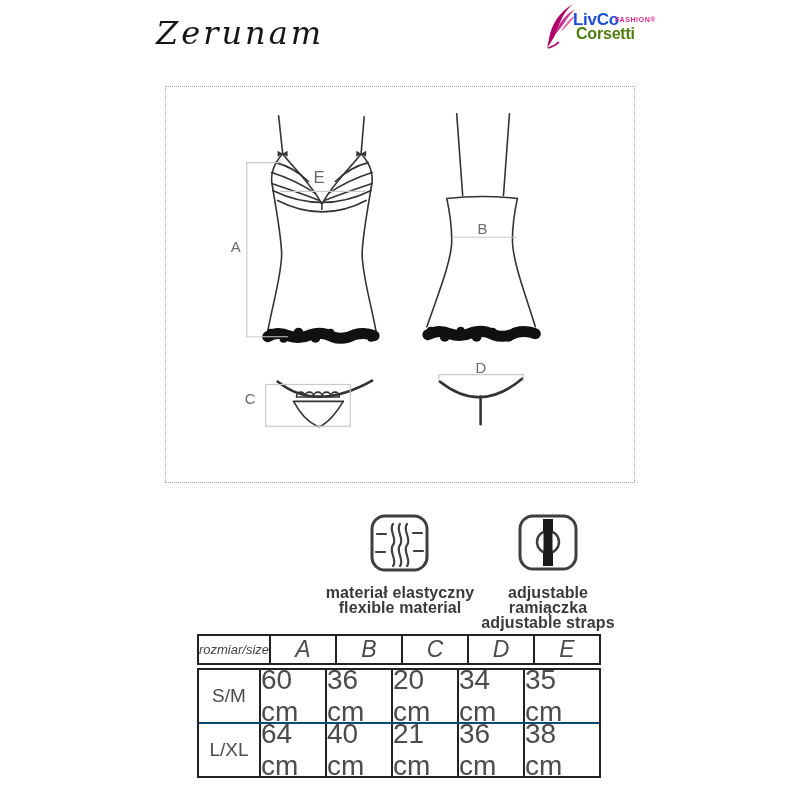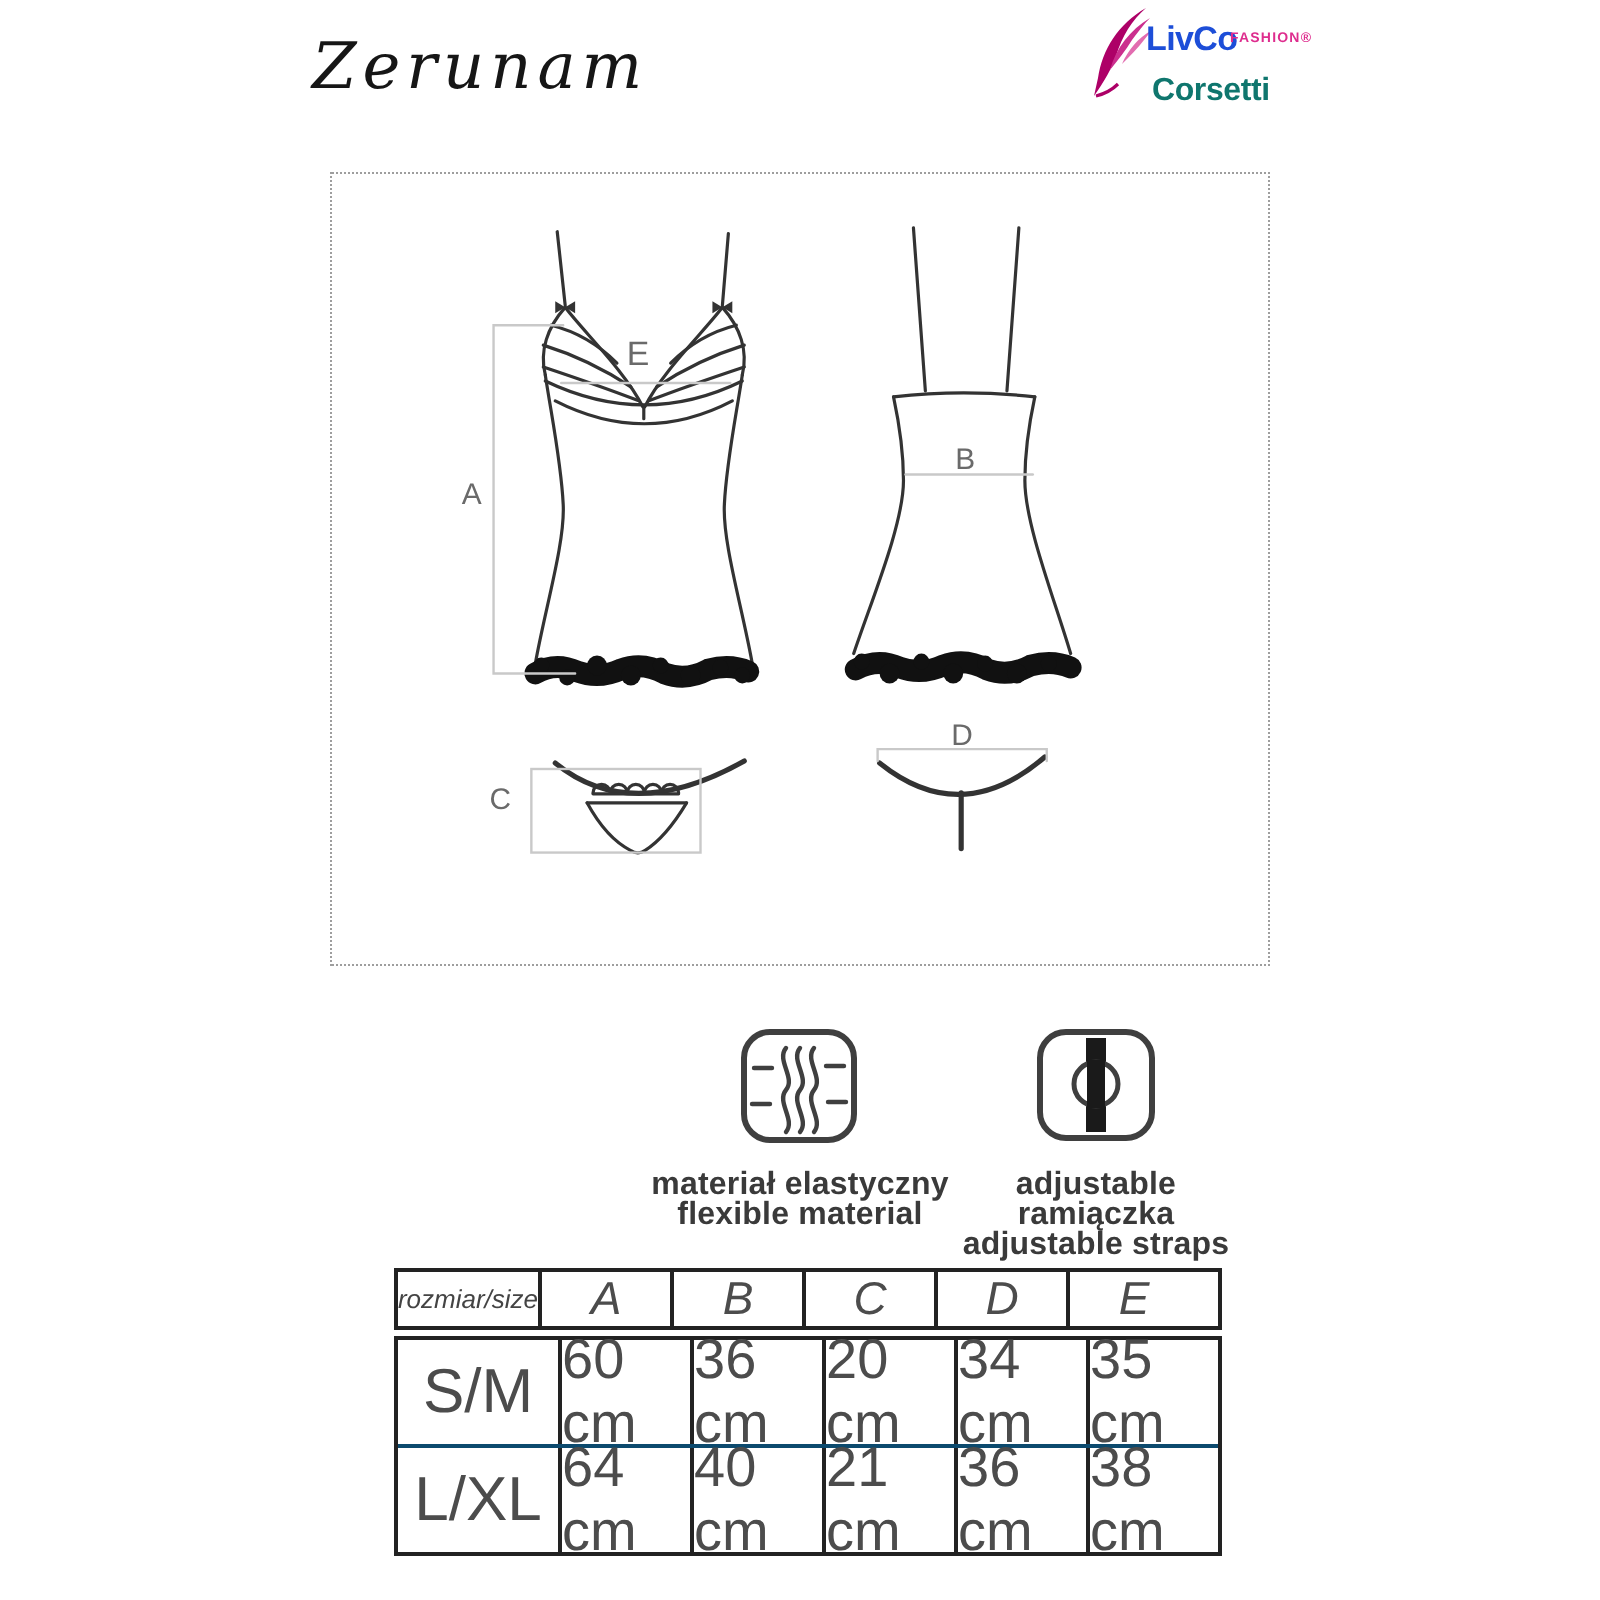--- a/index.html
+++ b/index.html
@@ -19,21 +19,21 @@
   .logo .livco {
     position:absolute; left:26px; top:7px;
     font-size:17px; font-weight:700; color:#1d4ed8; letter-spacing:-0.3px;
   }
   .logo .fashion {
     position:absolute; left:68px; top:13px;
     font-size:7px; font-weight:700; color:#de2d8e; letter-spacing:0.6px;
   }
   .logo .corsetti {
     position:absolute; left:29px; top:22px;
-    font-size:16px; font-weight:700; color:#0f766e; letter-spacing:-0.2px;margin-top:12px;
+    font-size:16px; font-weight:700; color:#4d7c0f; letter-spacing:-0.2px;
   }
   
   .diagram-box {
     position:absolute; left:165px; top:86px; width:470px; height:397px;
     border:1px dotted #9e9e9e; box-sizing:border-box;
   }
   .diagram-box svg { display:block; }
   .mlabel { font-family:"Liberation Sans", sans-serif; font-size:15px; fill:#6a6a6a; }
   
   .feat-icon1 { position:absolute; left:370px; top:514px; }
@@ -50,21 +50,21 @@
     border-left:2px solid #222; font-size:23px; color:#4c4c4c;font-style:italic;
   }
   .hc.c0 { width:70px; border-left:none; font-size:13px; color:#444; }
   .st-body { margin-top:3px; border:2px solid #222; }
   .st-row { display:flex; }
   .st-row + .st-row { border-top:2px solid #0c4a6e; }
   .bc {
     width:64px; height:52px; display:flex; align-items:center; justify-content:center;
     border-left:2px solid #222; font-size:28px; color:#4c4c4c;
   }
-  .bc.c0 { width:80px; border-left:none; font-size:31px; }
+  .bc.c0 { width:60px; border-left:none; font-size:19px; }
 </style>
 </head>
 <body>
 
 <div class="page">
 
   <div class="title">Zerunam</div>
 
   <div class="logo">
     <svg class="swoosh" width="30" height="47" viewBox="0 0 30 47">

